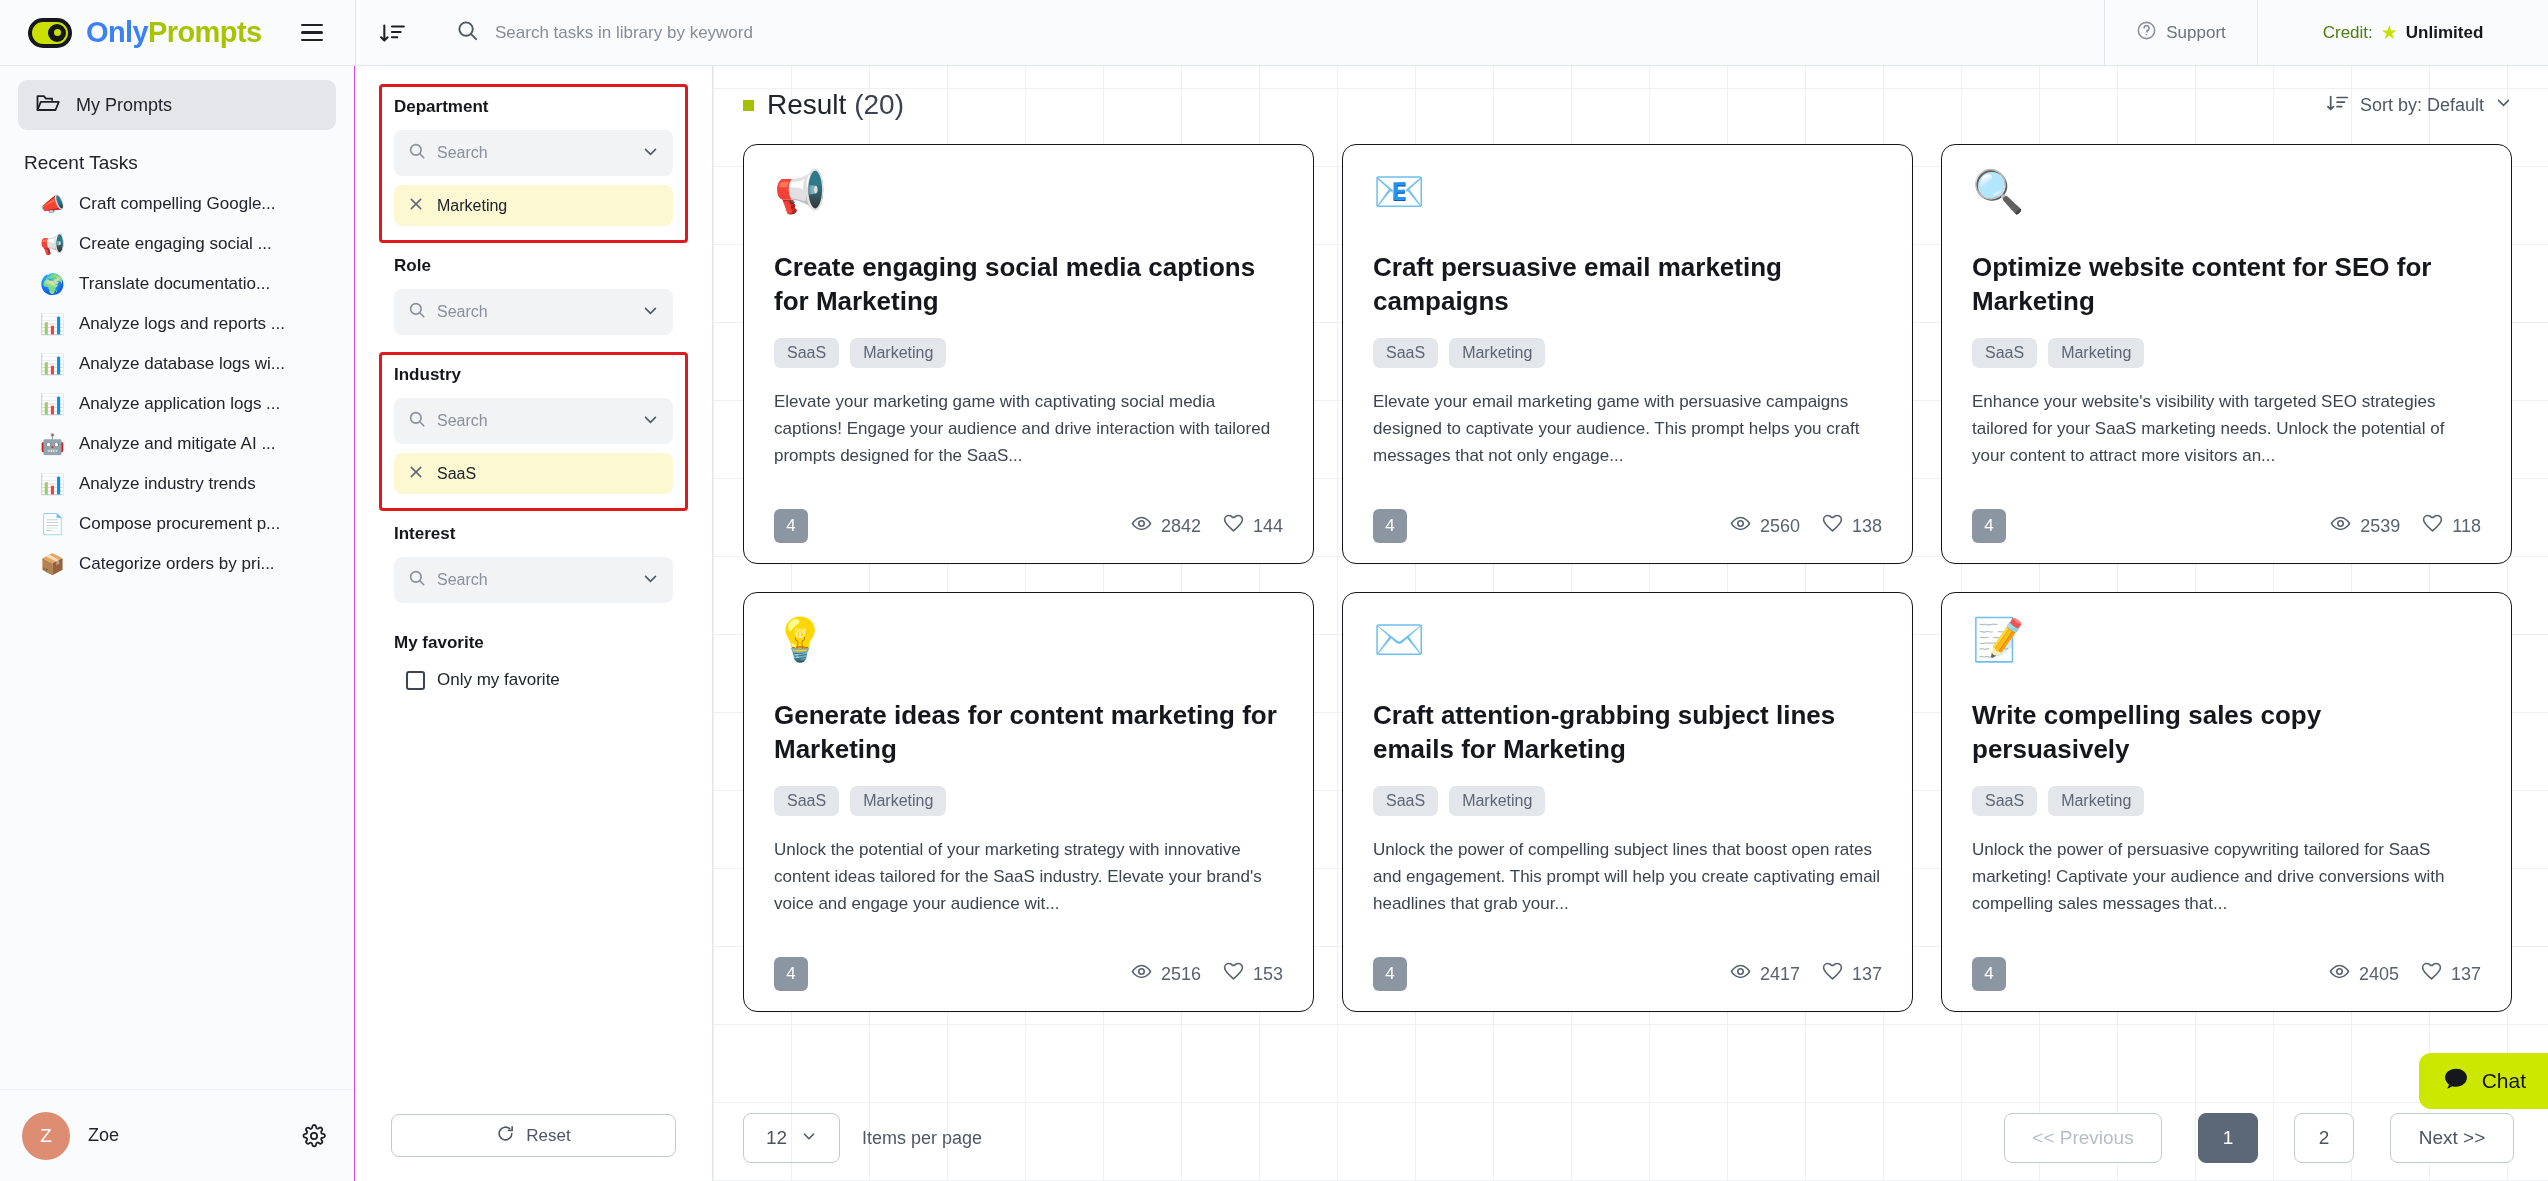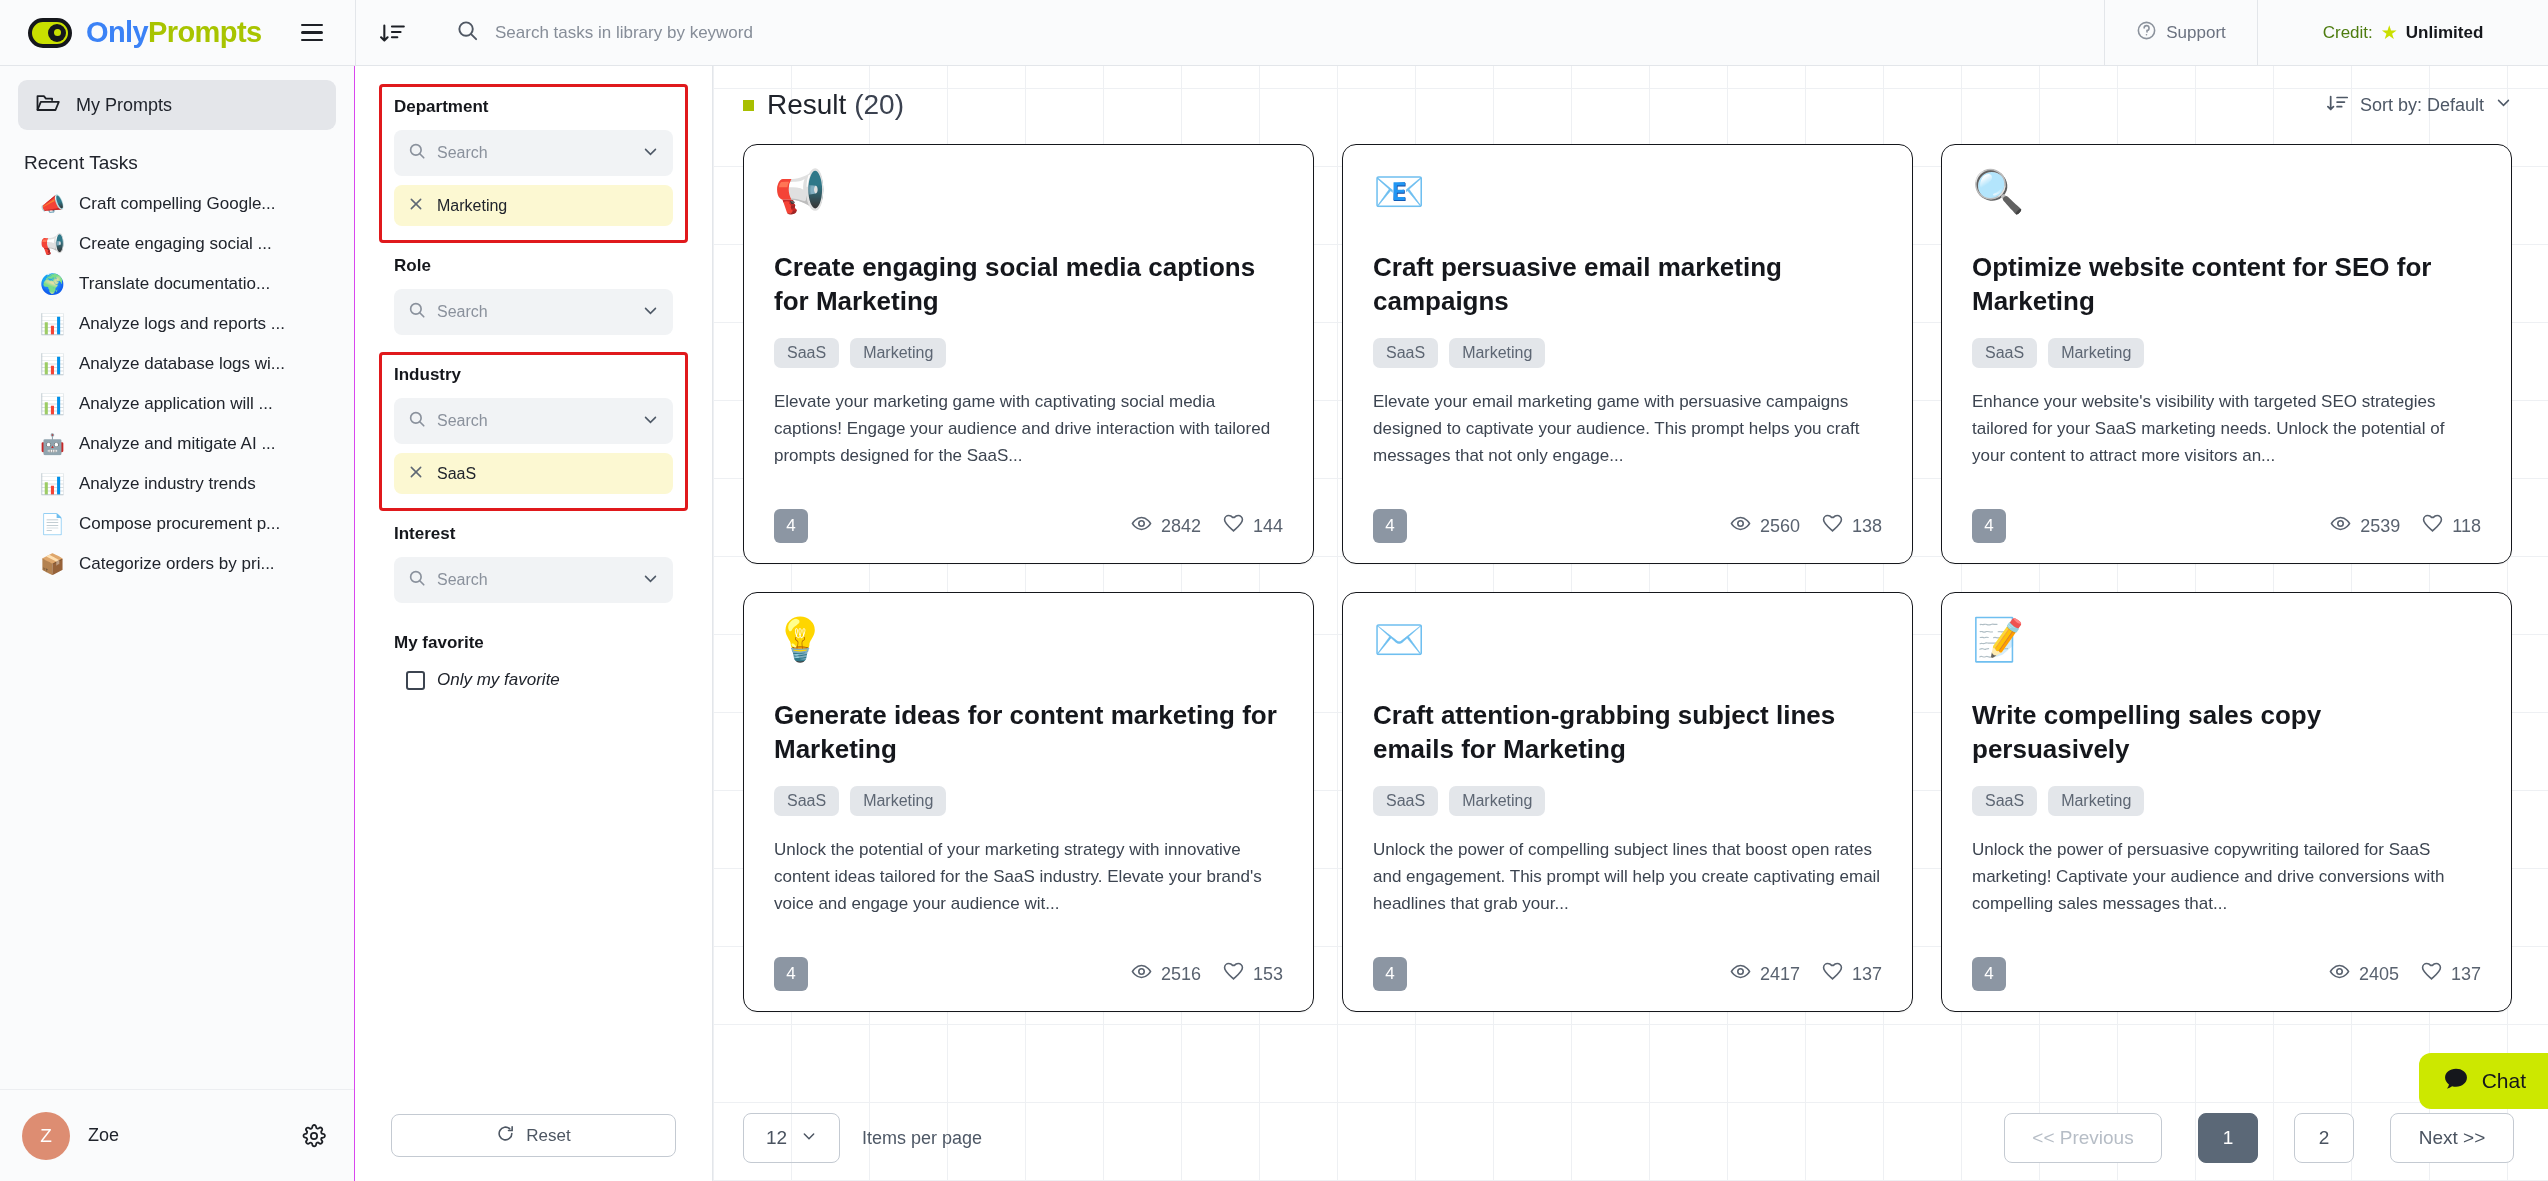--- a/index.html
+++ b/index.html
@@ -129,21 +129,21 @@
     background: #f1f3f5; border-radius: 8px;
     height: 46px; padding: 0 14px; cursor: pointer;
   }
   .filter-search .fs-text { flex: 1; font-size: 16px; color: #8a919c; }
   .chip {
     display: flex; align-items: center; gap: 13px;
     background: #fcf8d2; border-radius: 8px;
     height: 41px; padding: 0 14px; margin-top: 9px; cursor: pointer;
   }
   .chip-label { font-size: 16px; color: #20242c; }
-  .fav-row { display: flex; align-items: center; gap: 12px; padding: 4px 12px; cursor: pointer; font-style: italic; }
+  .fav-row { display: flex; align-items: center; gap: 12px; padding: 4px 12px; cursor: pointer; }
   .checkbox {
     width: 19px; height: 19px; border: 2px solid #3c4450;
     border-radius: 3px; background: #fff; flex: none;
   }
   .fav-label { font-size: 17px; color: #20242c; }
   .filters-spacer { flex: 1; }
   .reset-btn {
     display: flex; align-items: center; justify-content: center; gap: 11px;
     height: 43px; margin: 0 12px 24px 12px;
     border: 1px solid #c4cad2; border-radius: 8px;
@@ -331,21 +331,21 @@
         <div class="task-item">
           <span class="task-emoji">📊</span>
           <span class="task-label">Analyze logs and reports ...</span>
         </div>
         <div class="task-item">
           <span class="task-emoji">📊</span>
           <span class="task-label">Analyze database logs wi...</span>
         </div>
         <div class="task-item">
           <span class="task-emoji">📊</span>
-          <span class="task-label">Analyze application will ...</span>
+          <span class="task-label">Analyze application logs ...</span>
         </div>
         <div class="task-item">
           <span class="task-emoji">🤖</span>
           <span class="task-label">Analyze and mitigate AI ...</span>
         </div>
         <div class="task-item">
           <span class="task-emoji">📊</span>
           <span class="task-label">Analyze industry trends</span>
         </div>
         <div class="task-item">

